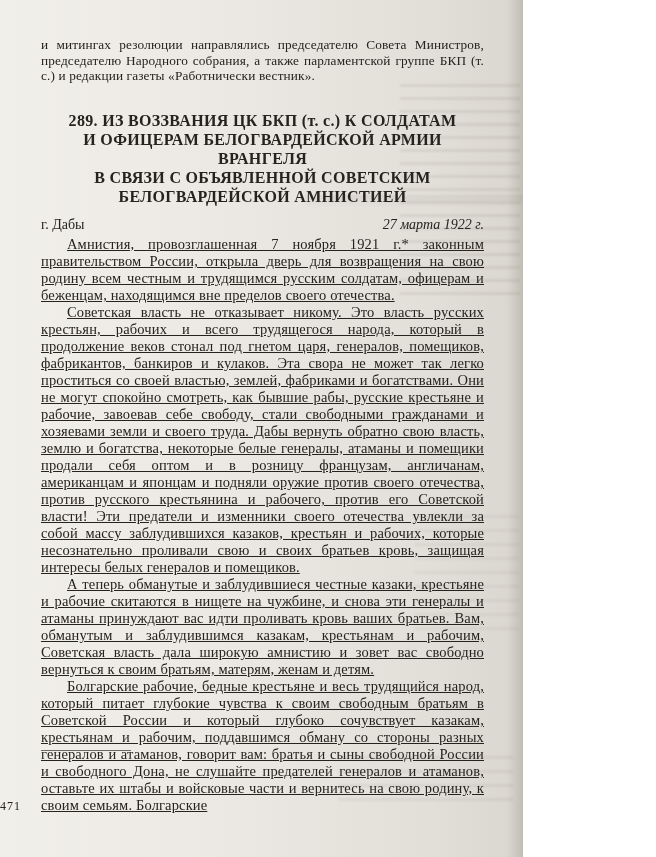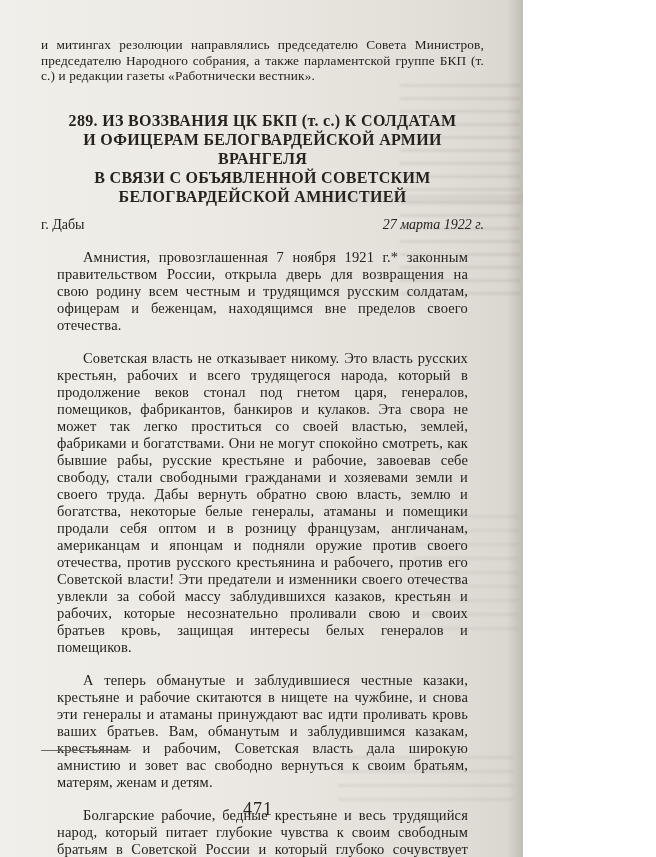--- a/index.html
+++ b/index.html
@@ -42,21 +42,21 @@
     font-size: 14px;
   }
   .dateline .date { font-style: italic; }
   .body-text {
     margin-top: 3px;
     font-size: 14.5px;
     line-height: 17px;
     text-align: justify;
     letter-spacing: 0.01em;
   }
-  .body-text p { margin: 16px; text-indent: 26px; }
+  .body-text p { margin: 0; text-indent: 26px; text-decoration: underline; }
   .footnote-block {
     position: absolute;
     left: 41px;
     right: 39px;
     top: 750px;
   }
   .footnote-rule {
     width: 90px;
     border-top: 1px solid #6d6960;
     margin-bottom: 5px;
@@ -66,22 +66,22 @@
     font-size: 13.2px;
     line-height: 16px;
     text-align: justify;
     text-indent: 22px;
   }
   .page-number {
     position: absolute;
     left: 0;
     right: 7px;
     top: 799px;
-    text-align: center;
-    font-size: 18px;
+    text-align: left;
+    font-size: 12px;
     letter-spacing: 1px;
   }
   
   .bleed {
     position: absolute;
     pointer-events: none;
     filter: blur(1.3px);
   }
   .b1 { top: 84px; right: 3px; width: 120px; height: 215px; opacity: .5;
         background: repeating-linear-gradient(to bottom, rgba(120,112,98,0.25) 0 3px, transparent 3px 13px); }

